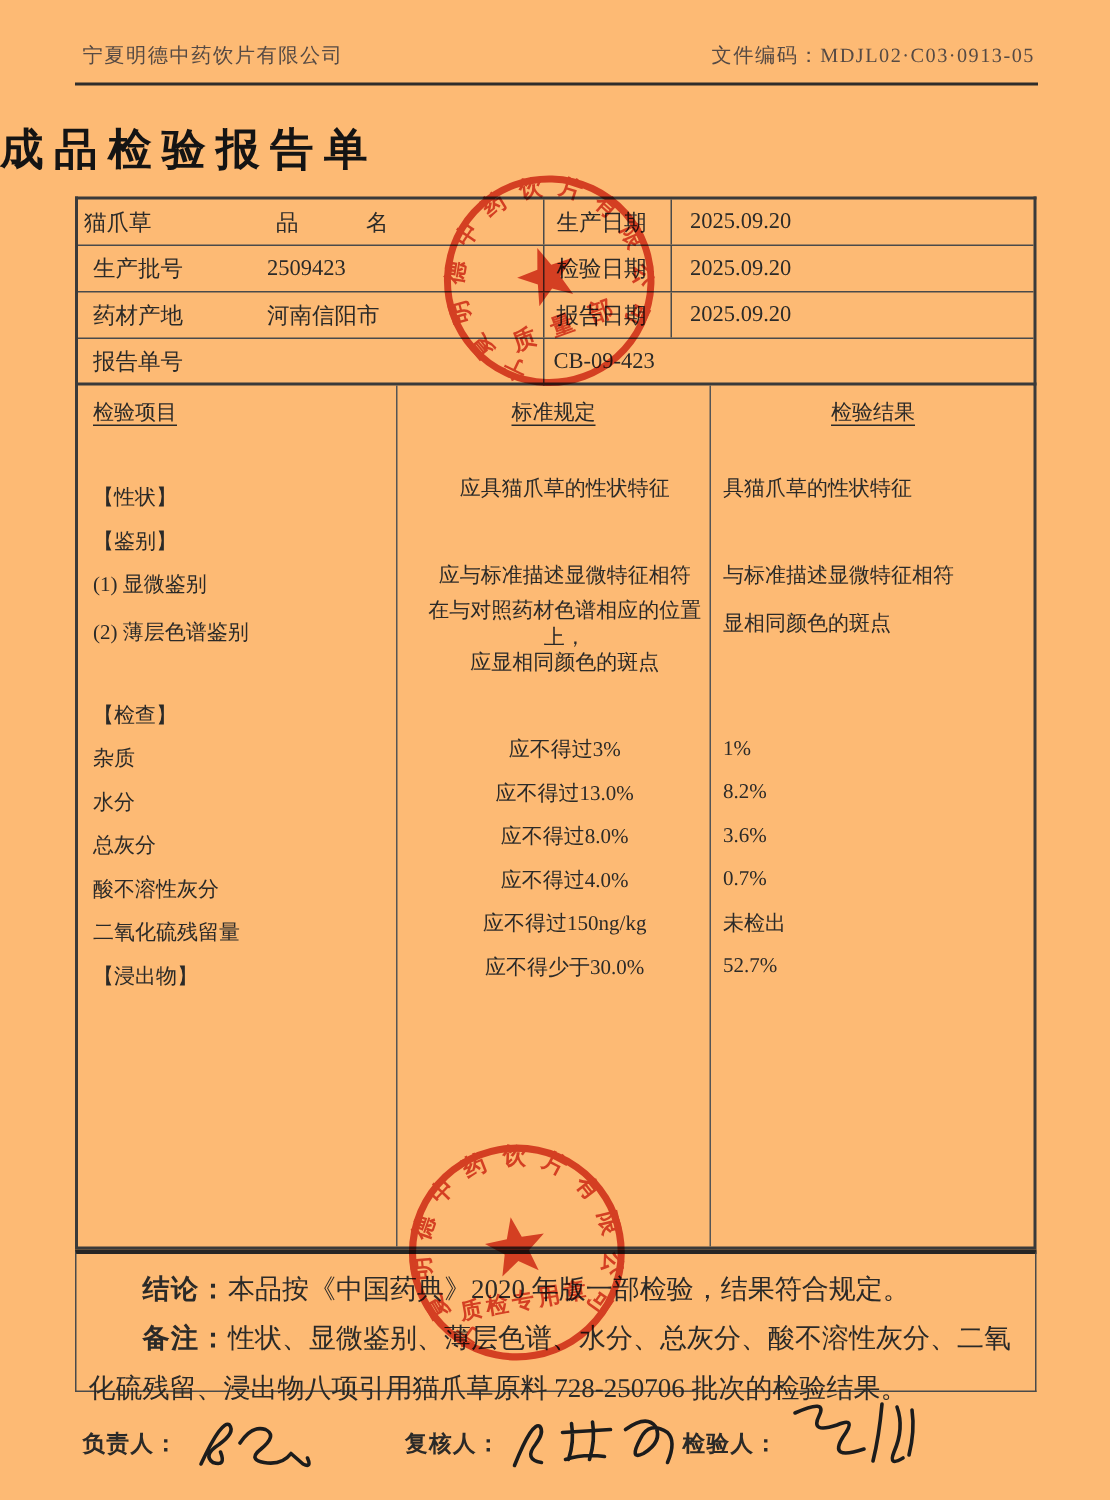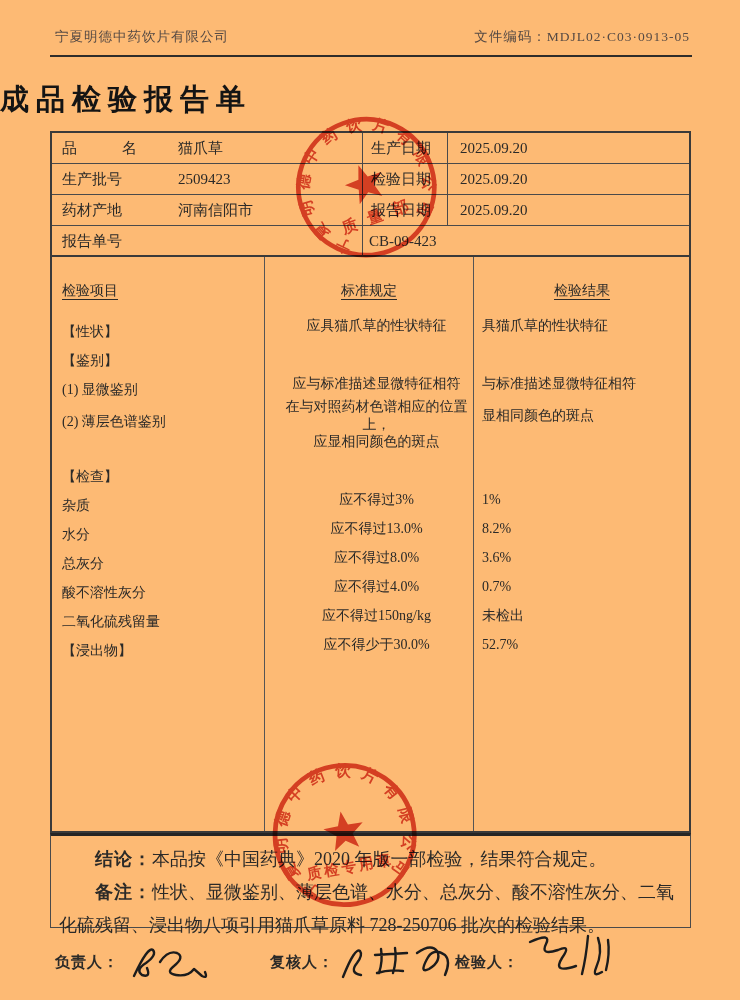--- a/index.html
+++ b/index.html
@@ -31,21 +31,21 @@
   .ic-v1 { padding-left:4px; }
   .ic-l2 { border-left:1px solid #4a4a4a; padding-left:8px; }
   .ic-v2 { border-left:1px solid #4a4a4a; padding-left:12px; }
   .ic-span2 { grid-column:1 / 3; padding-left:10px; }
   .ic-span34 { grid-column:3 / 5; border-left:1px solid #4a4a4a; padding-left:6px; }
   
   .result-table { position:absolute; left:50px; top:255px; width:641px; height:578px;
                   border:2px solid #3a3a3a; border-top:2px solid #3a3a3a; font-size:14px; }
   .vdiv { position:absolute; top:0; bottom:0; width:1px; background:#555; }
   .vdiv.d1 { left:212px; } .vdiv.d2 { left:421px; }
-  .rt-head { position:absolute; top:9px; left:0; right:0; height:24px;margin-top:16px; }
+  .rt-head { position:absolute; top:9px; left:0; right:0; height:24px; }
   .rt-head span { text-decoration:underline; text-underline-offset:4px; }
   .rth1 { position:absolute; left:10px; }
   .rth2 { position:absolute; left:213px; width:208px; text-align:center; }
   .rth3 { position:absolute; left:422px; width:216px; text-align:center; }
   .rt-body { position:absolute; top:54px; left:0; right:0; }
   .rt-row { display:grid; grid-template-columns:212px 209px 1fr;
             height:29px; align-items:center; }
   .rt-row .c1 { padding-left:10px;margin-top:12px; }
   .rt-row .c2 { padding-left:16px;text-align:center; }
   .rt-row .c3 { padding-left:9px; }
@@ -75,22 +75,22 @@
   <div class="hdr">
     <span>宁夏明德中药饮片有限公司</span>
     <span><span>文件编码：</span><span>MDJL02·C03·0913-05</span></span>
   </div>
   <div class="hdr-rule"></div>
 
   <div class="title">成品检验报告单</div>
 
   <div class="info-table">
     <div class="irow">
+      <div class="icell ic-v1">猫爪草</div>
       <div class="icell ic-l1">品　　　名</div>
-      <div class="icell ic-v1">猫爪草</div>
       <div class="icell ic-l2">生产日期</div>
       <div class="icell ic-v2">2025.09.20</div>
     </div>
     <div class="irow">
       <div class="icell ic-l1">生产批号</div>
       <div class="icell ic-v1">2509423</div>
       <div class="icell ic-l2">检验日期</div>
       <div class="icell ic-v2">2025.09.20</div>
     </div>
     <div class="irow">

